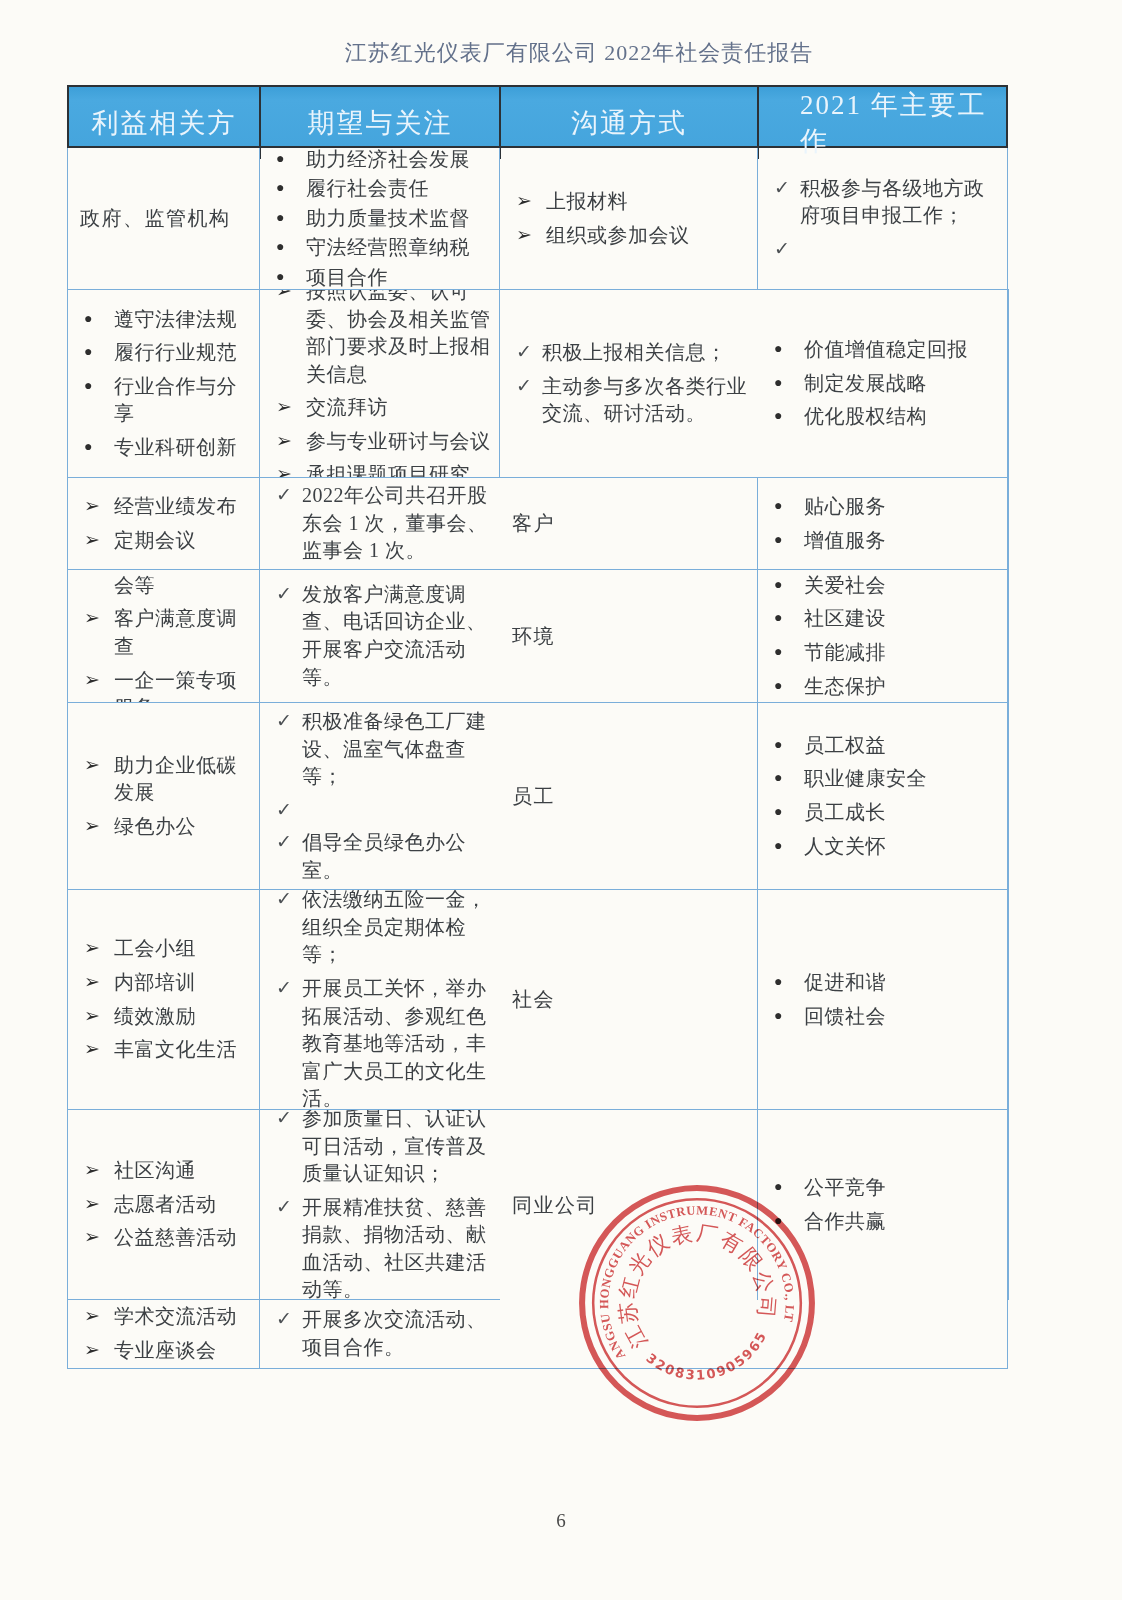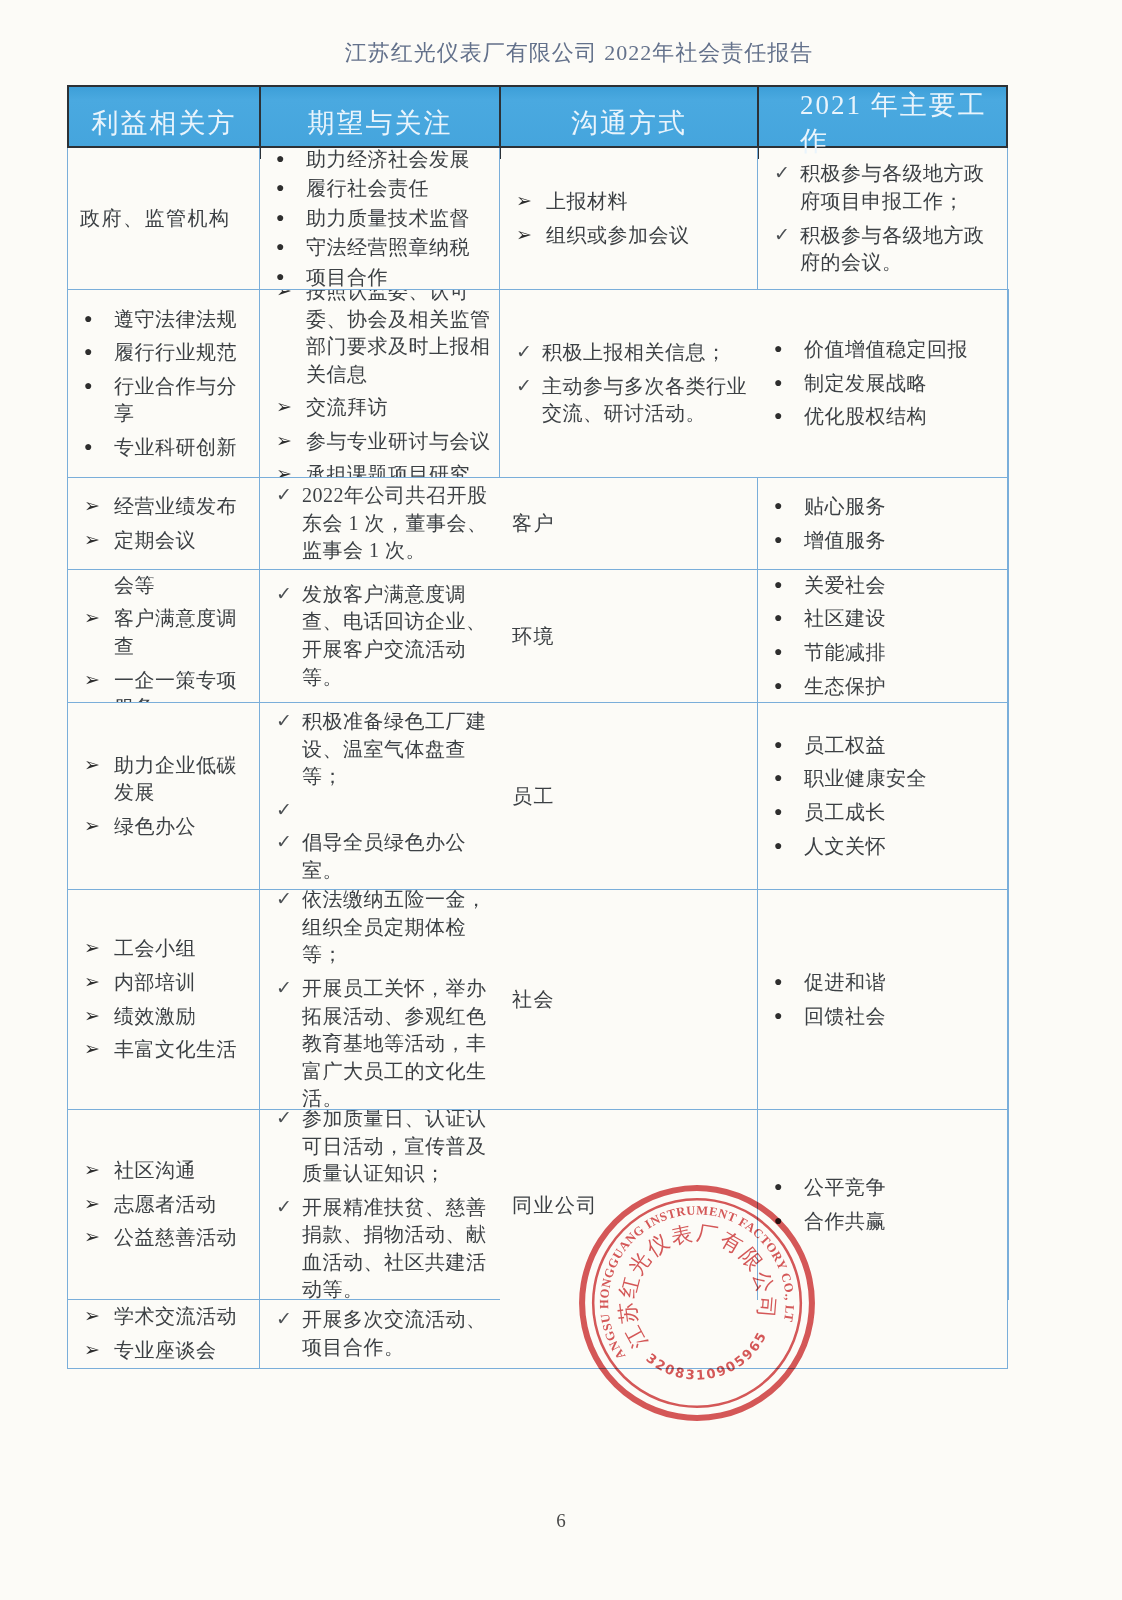--- a/index.html
+++ b/index.html
@@ -120,21 +120,20 @@
             <div class="item-text">组织或参加会议</div>
           </div>
         </div>
         <div class="cell cell-list last-col">
           <div class="list-item">
             <div class="marker marker-check">✓</div>
             <div class="item-text">积极参与各级地方政府项目申报工作；</div>
           </div>
           <div class="list-item">
             <div class="marker marker-check">✓</div>
-            <div class="item-text">积极参与各级地方政府的会议。</div>
           </div>
         </div>
         <div class="cell cell-list">
           <div class="list-item">
             <div class="marker marker-bullet">●</div>
             <div class="item-text">遵守法律法规</div>
           </div>
           <div class="list-item">
             <div class="marker marker-bullet">●</div>
             <div class="item-text">履行行业规范</div>

